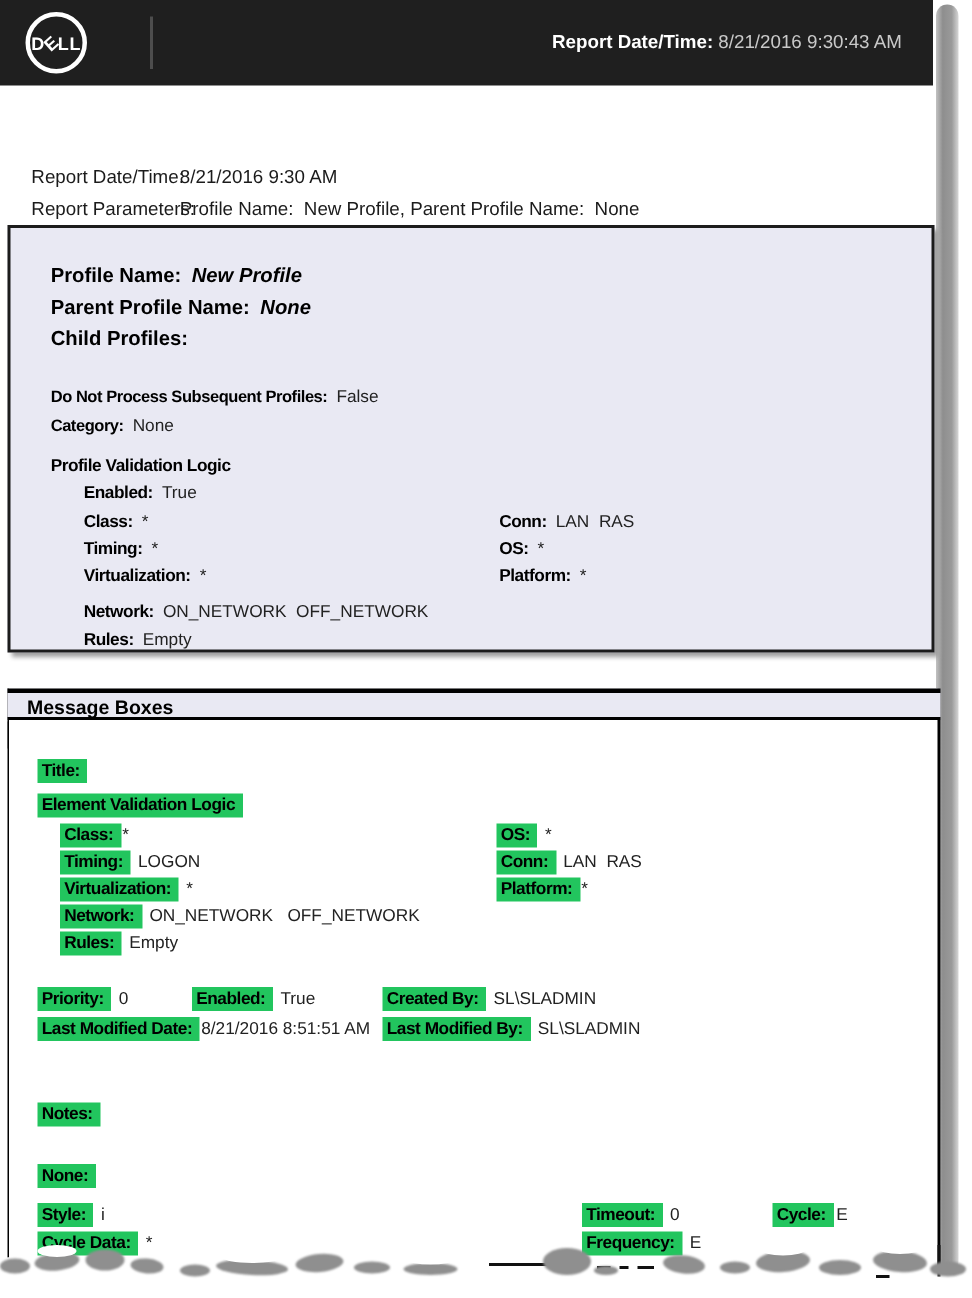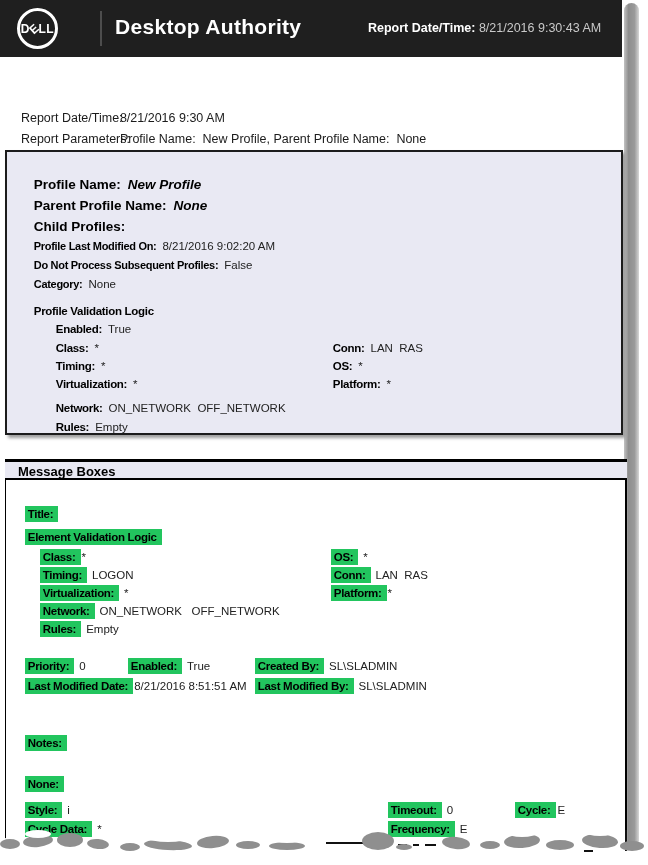--- a/index.html
+++ b/index.html
@@ -60,21 +60,20 @@
 <div class="page">
 
   <div class="hdr">
     <div class="logo">
       <span>D</span>
         <span class="tilt">E</span>
         <span>L</span>
         <span>L</span>
     </div>
     <div class="hdr-sep"></div>
-    <div class="brand">Desktop Authority</div>
     <div class="hdr-report"><b>Report Date/Time:</b><span> 8/21/2016 9:30:43 AM</span></div>
   </div>
 
   <div class="edge-shadow"></div>
 
   <div class="meta-row" style="top:97px;">
     <span class="mlab">Report Date/Time:</span><span>8/21/2016 9:30 AM</span>
   </div>
   <div class="meta-row" style="top:118px;">
     <span class="mlab">Report Parameters:</span><span>Profile Name:  New Profile, Parent Profile Name:  None</span>
@@ -83,23 +82,20 @@
   <div class="pbox"></div>
 
   <div class="prow" style="left:16px;top:157px;">
     <span class="plab">Profile Name:</span><span class="pval">New Profile</span>
   </div>
   <div class="prow" style="left:16px;top:178px;">
     <span class="plab">Parent Profile Name:</span><span class="pval">None</span>
   </div>
   <div class="prow" style="left:16px;top:199px;">
     <span class="plab">Child Profiles:</span>
-  </div>
-  <div class="prow" style="left:16px;top:218px;">
-    <span class="slab">Profile Last Modified On:</span><span class="sval">8/21/2016 9:02:20 AM</span>
   </div>
   <div class="prow" style="left:16px;top:237px;">
     <span class="slab">Do Not Process Subsequent Profiles:</span><span class="sval">False</span>
   </div>
   <div class="prow" style="left:16px;top:256px;">
     <span class="slab">Category:</span><span class="sval">None</span>
   </div>
   <div class="prow" style="left:16px;top:283px;">
     <span class="slab" style="font-size:11.5px;">Profile Validation Logic</span>
   </div>

